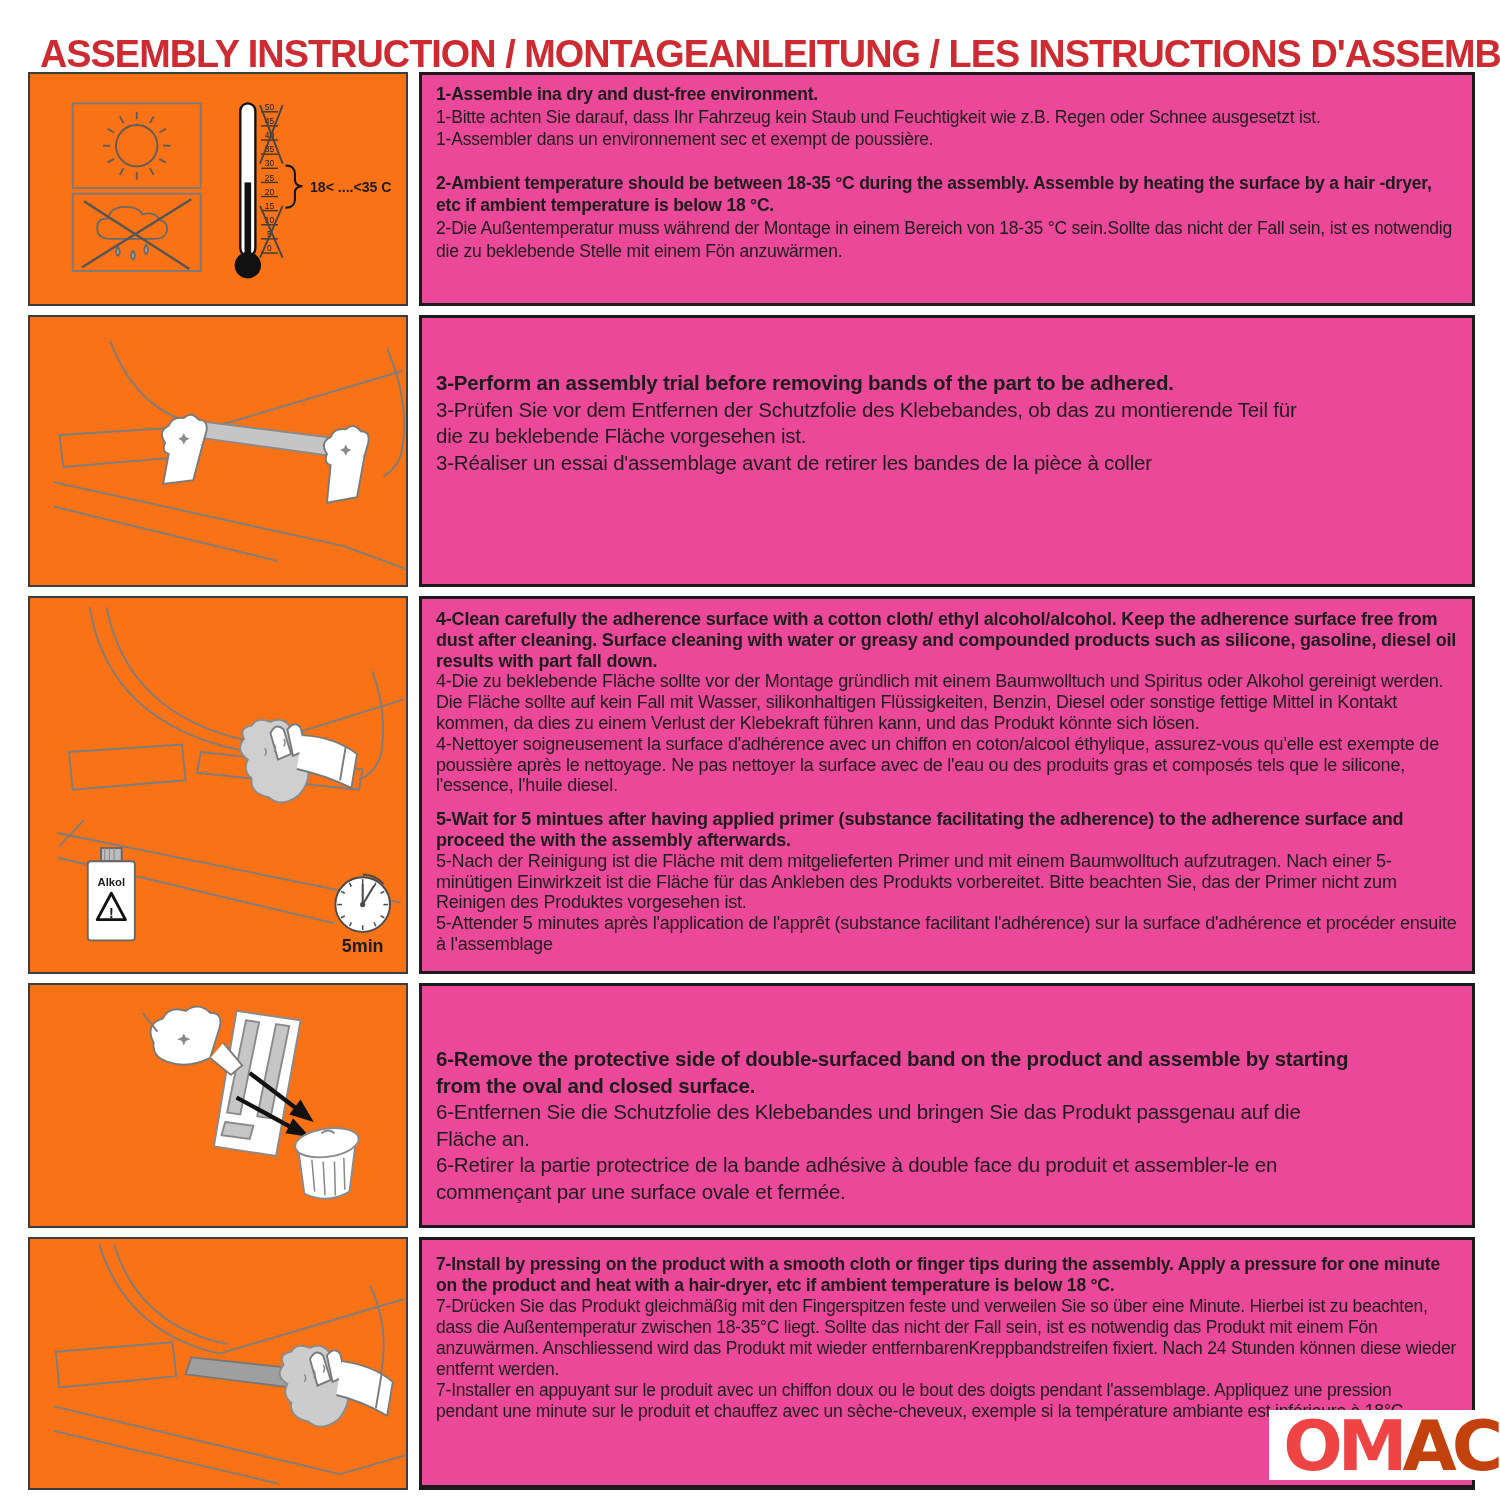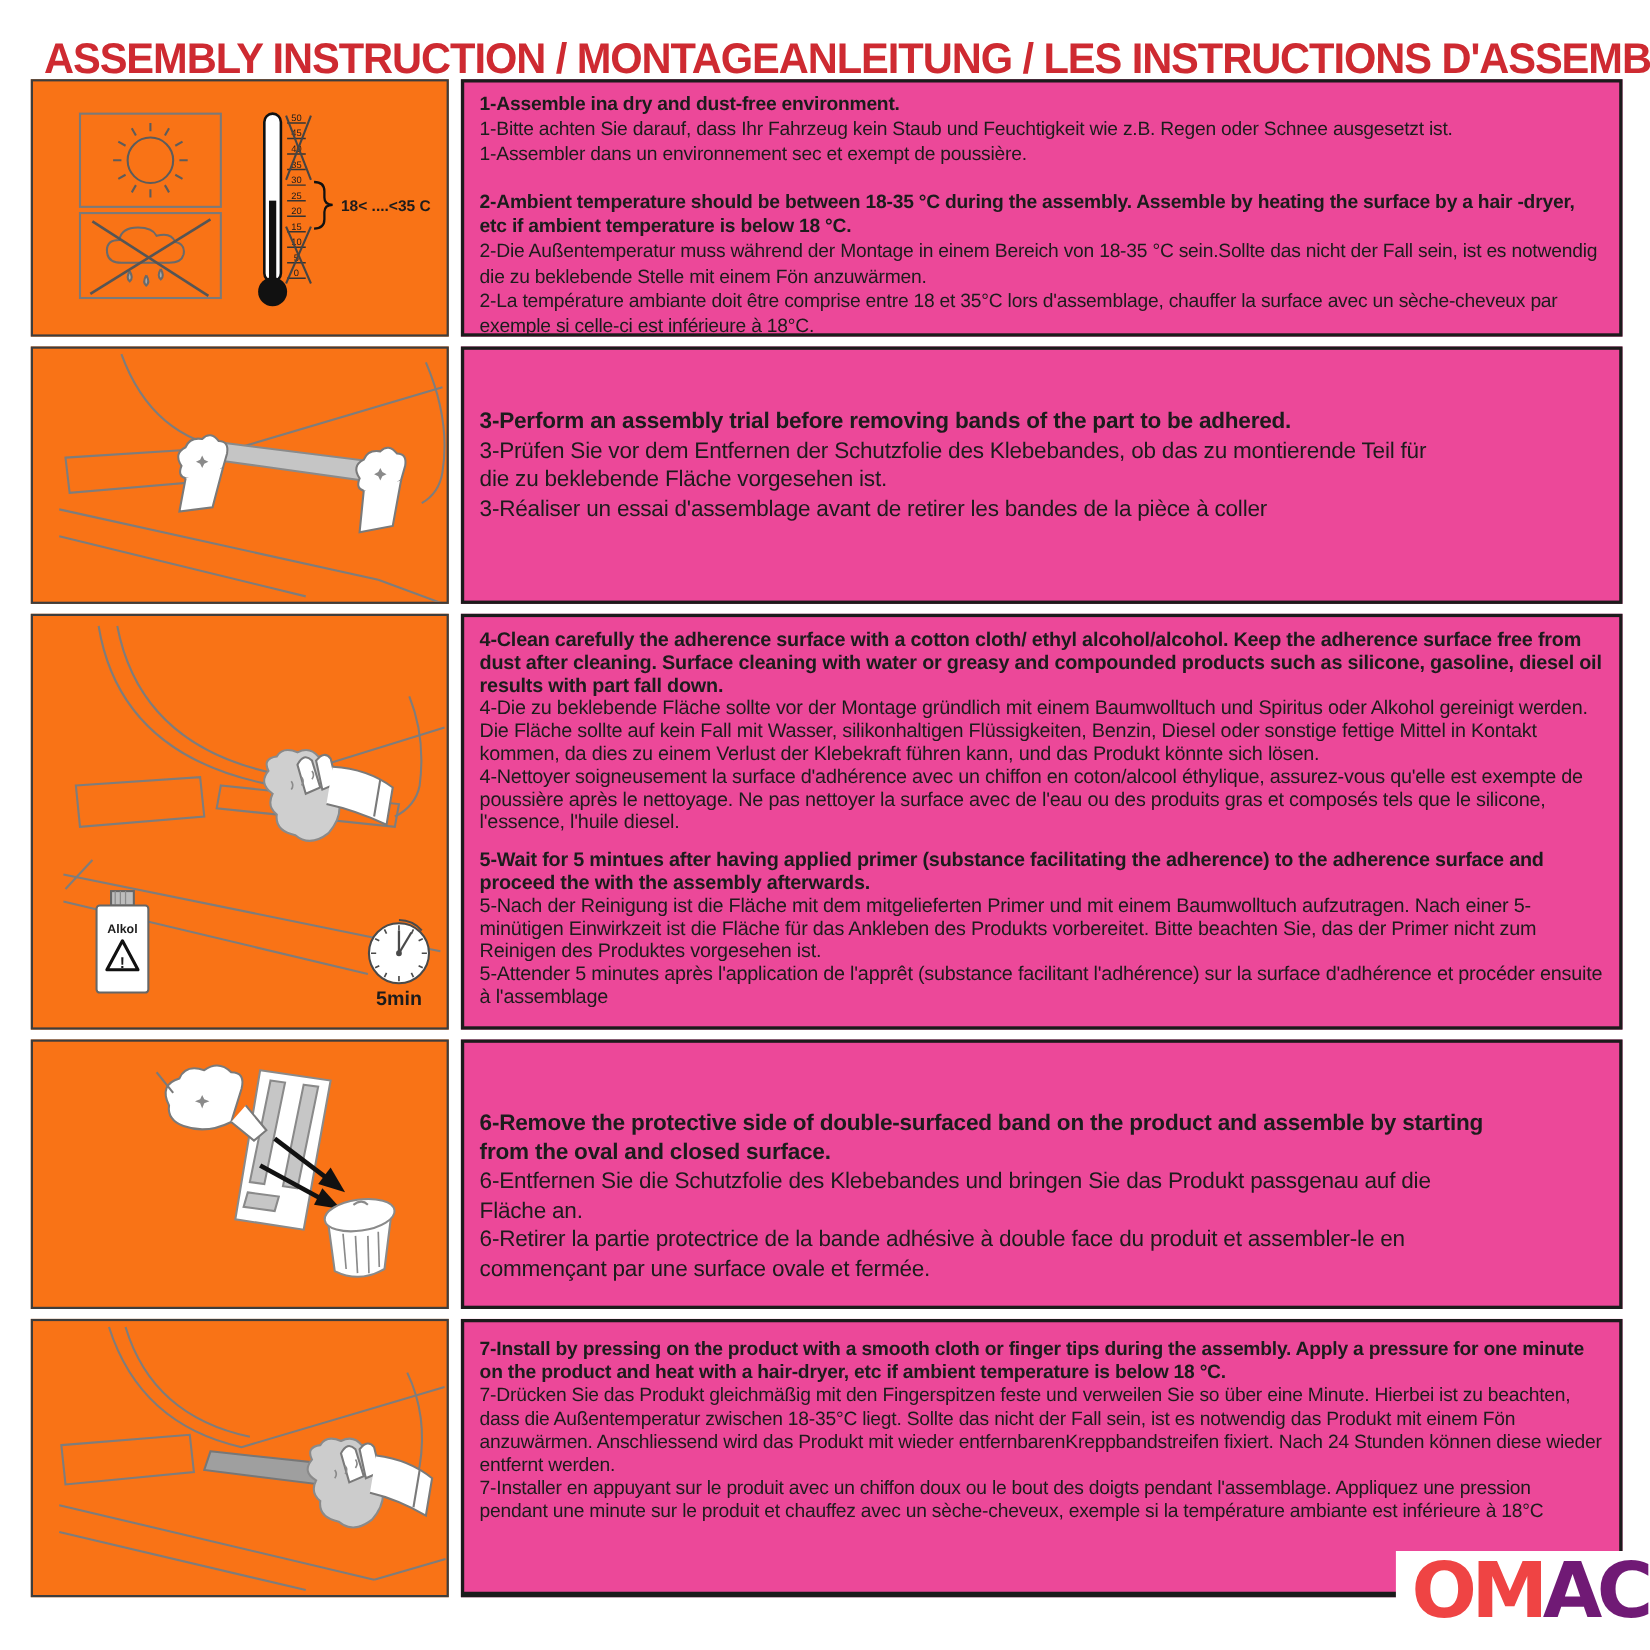--- a/index.html
+++ b/index.html
@@ -12,38 +12,38 @@
   .figbox{width:380px;flex:none;border:2px solid #3d3d3d;box-sizing:border-box;background:#f97316;margin:0;padding-left:22px;}
   .figbox svg{display:block;width:100%;height:100%;}
   .textbox{width:1056px;flex:none;border:3px solid #1b1b1b;box-sizing:border-box;background:#ec4899;
     padding:8px 14px;}
   .textbox p{margin:0;letter-spacing:-0.2px;}
   .b{font-weight:bold;}
   
   .r1{height:234px;}
   .r1 .textbox p{font-size:17.5px;line-height:22.6px;}
   .r1 .gap{margin-top:21px;}
-  .r2{height:234px;}
+  .r2{height:272px;}
   .r2 .textbox{padding-top:52px;}
   .r2 .textbox p{font-size:20.5px;line-height:26.5px;max-width:880px;}
   .r3{height:378px;}
   .r3 .textbox{padding-top:10px;}
   .r3 .textbox p{font-size:18px;line-height:20.8px;}
   .r3 .gap{margin-top:13px;}
   .r4{height:245px;}
   .r4 .textbox{padding-top:60px;}
   .r4 .textbox p{font-size:20.5px;line-height:26.5px;max-width:920px;}
   .r5{height:253px;}
   .r5 .textbox{padding-top:14px;border-bottom-width:5px;}
   .r5 .textbox p{font-size:17.5px;line-height:21px;}
   .logo{position:absolute;right:0;bottom:20px;z-index:5;background:#fff;padding:4px 2px 2px 14px;
     font-family:"DejaVu Sans",sans-serif;font-weight:bold;font-size:70px;line-height:64px;
     letter-spacing:-5px;}
   .logo .lg-black{color:#ef4444;}
-  .logo .lg-red{color:#701a75;}
+  .logo .lg-red{color:#c2410c;}
   
   svg text{font-family:"Liberation Sans",sans-serif;fill:#1c1c1c;}
 </style>
 </head>
 <body>
 
 <div class="page">
 
   <h1 class="title">ASSEMBLY INSTRUCTION / MONTAGEANLEITUNG / LES INSTRUCTIONS D'ASSEMBLAGE</h1>
 
@@ -123,21 +123,20 @@
             <text x="274" y="118" font-size="15" font-weight="bold">18&lt; ....&lt;35 C</text>
           </g>
         </svg>
       </figure>
       <section class="textbox">
         <p class="b">1-Assemble ina dry and dust-free environment.</p>
         <p>1-Bitte achten Sie darauf, dass Ihr Fahrzeug kein Staub und Feuchtigkeit wie z.B. Regen oder Schnee ausgesetzt ist.</p>
         <p>1-Assembler dans un environnement sec et exempt de poussière.</p>
         <p class="b gap">2-Ambient temperature should be between 18-35 °C  during the assembly. Assemble by heating the surface by a hair -dryer, etc if ambient temperature is below 18 °C.</p>
         <p>2-Die Außentemperatur muss während der Montage in einem Bereich von 18-35 °C  sein.Sollte das nicht der Fall sein, ist es notwendig die zu beklebende Stelle mit einem Fön anzuwärmen.</p>
-        <p>2-La température ambiante doit être comprise entre 18 et 35°C lors d'assemblage, chauffer la surface avec un sèche-cheveux par exemple si celle-ci est inférieure à 18°C.</p>
       </section>
     </div>
 
     <div class="row r2">
       <figure class="figbox">
         <svg viewBox="0 0 376 230">
           <g fill="none" stroke="#7d7d7d" stroke-width="2">
             <path d="M62,-2 Q92,80 170,90 L372,30"></path>
             <path d="M356,6 Q380,62 372,112 Q369,132 352,142"></path>
             <path d="M8,98 L150,89 L154,120 L12,132 Z"></path>

